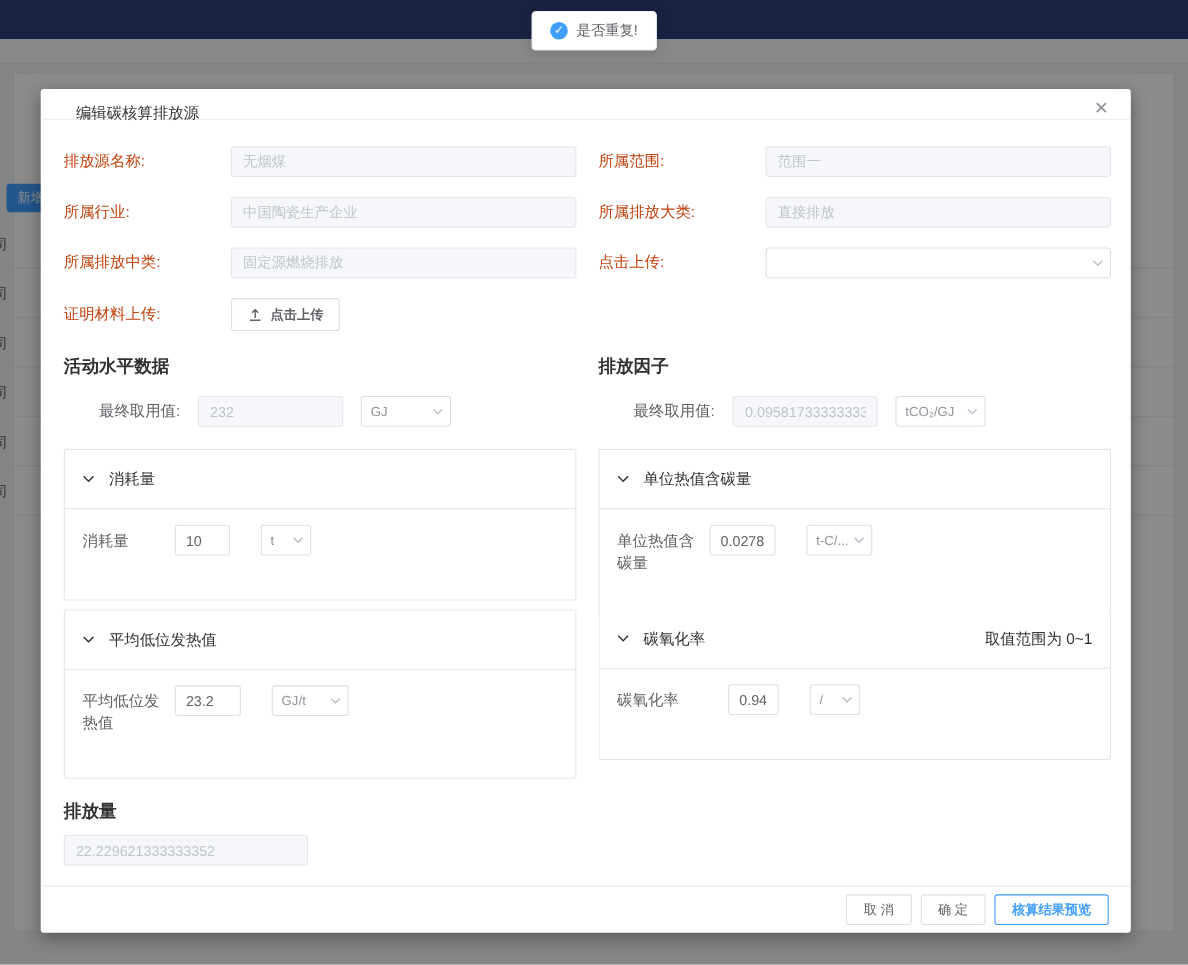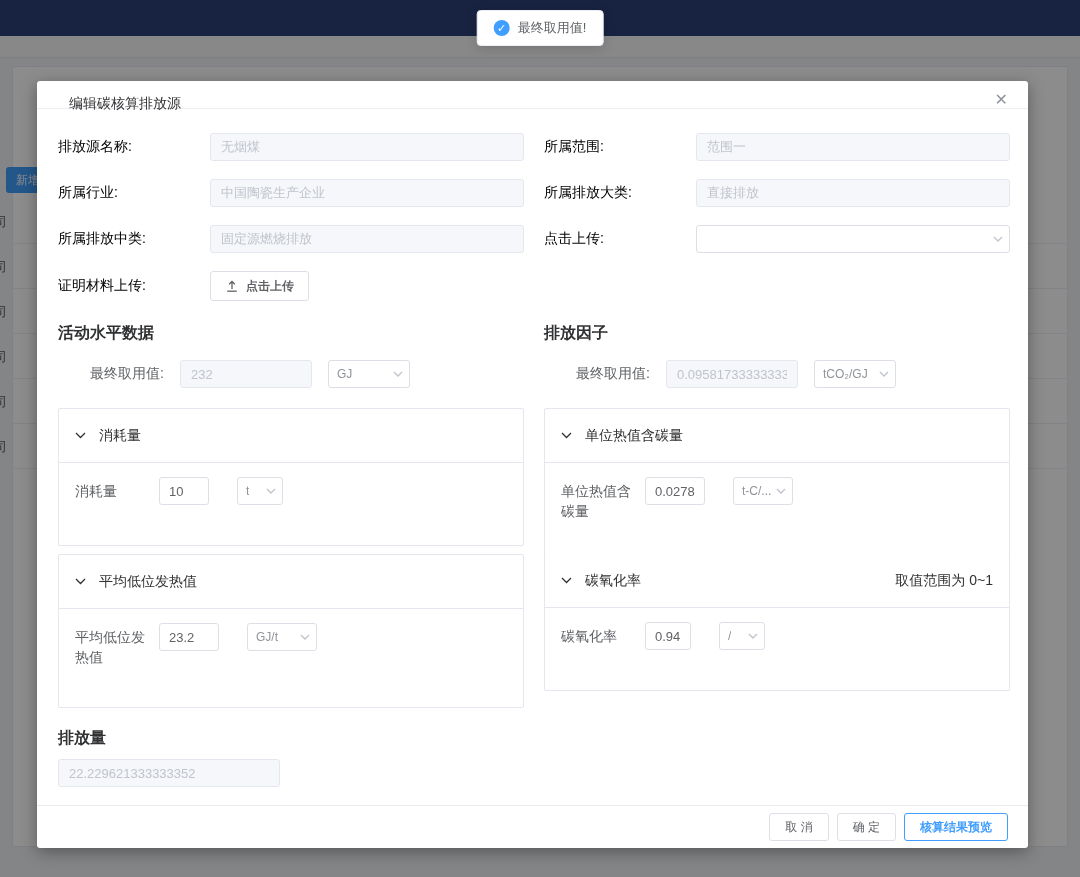--- a/index.html
+++ b/index.html
@@ -28,21 +28,21 @@
   
   .modal{position:absolute;left:37px;top:81px;width:991px;height:767px;background:#fff;border-radius:3px;
     box-shadow:0 4px 16px rgba(0,0,0,.35);z-index:2;box-sizing:border-box;}
   .m-header{height:28px;padding:13px 32px 0;box-sizing:border-box;border-bottom:1px solid #eceef2;position:relative;}
   .m-title{font-size:14px;color:#303133;font-weight:500;}
   .m-close{position:absolute;right:20px;top:11px;font-size:16px;color:#909399;cursor:pointer;line-height:1;background:none;border:none;padding:0;}
   .m-body{padding:24px 18px 0 21px;}
   
   .form-grid{display:grid;grid-template-columns:1fr 1fr;column-gap:20px;row-gap:18px;}
   .field{display:flex;align-items:center;min-height:28px;}
-  .f-label{width:152px;flex:0 0 152px;font-size:14px;color:#000000;}
+  .f-label{width:152px;flex:0 0 152px;font-size:14px;color:#c2410c;}
   .control{flex:1;position:relative;}
   input.txt{width:100%;height:28px;box-sizing:border-box;border:1px solid #dcdfe6;border-radius:3px;
     padding:0 10px;font-size:13px;color:#606266;font-family:inherit;background:#fff;outline:none;}
   input.txt:disabled{background:#f5f7fa;border-color:#e4e7ed;color:#c0c4cc;}
   .select{height:28px;box-sizing:border-box;border:1px solid #dcdfe6;border-radius:3px;background:#fff;
     display:flex;align-items:center;padding:0 20px 0 8px;position:relative;font-size:12px;color:#909399;cursor:pointer;}
   .select .sel-text{white-space:nowrap;overflow:hidden;text-overflow:ellipsis;}
   .select .caret{position:absolute;right:6px;top:50%;margin-top:-3px;display:flex;}
   .select.full{width:100%;}
   .upload-btn{display:inline-flex;align-items:center;gap:7px;height:30px;padding:0 14px;border:1px solid #dcdfe6;
@@ -57,21 +57,21 @@
   .panel{border:1px solid #e4e7ed;border-radius:2px;margin-bottom:8px;background:#fff;}
   .panel.joined{border-top:none;margin-top:-8px;}
   .p-header{display:flex;align-items:center;height:53px;padding:0 16px;border-bottom:1px solid #e4e7ed;cursor:pointer;}
   .p-chev{margin-right:13px;display:flex;}
   .p-title{font-size:14px;color:#303133;}
   .p-note{margin-left:auto;font-size:14px;color:#303133;}
   .p-body{padding:14px 16px 40px;display:flex;align-items:flex-start;}
   .p-label{width:76px;flex:0 0 76px;font-size:14px;color:#606266;line-height:20px;padding-top:4px;margin-right:8px;}
   input.num{height:28px;box-sizing:border-box;border:1px solid #dcdfe6;border-radius:3px;padding:0 9px;
     font-size:13px;color:#606266;font-family:inherit;background:#fff;outline:none;margin-right:28px;}
-  .w50{width:50px;} .w60{width:60px;} .w46{width:46px;}
+  .w50{width:50px;} .w60{width:60px;} .w46{width:46px;margin-left:17px;}
   .sw46{width:46px;} .sw60{width:60px;} .sw70{width:70px;}
   
   .emission{margin-top:12px;}
   .emission .sec-title{margin-bottom:10px;}
   .emission input.txt{width:222px;}
   
   .m-footer{position:absolute;left:0;right:0;bottom:0;height:43px;border-top:1px solid #e8eaf0;
     display:flex;align-items:center;justify-content:flex-end;gap:8px;padding:0 20px;box-sizing:border-box;}
   .btn{height:28px;padding:0 15px;font-size:12px;border:1px solid #dcdfe6;border-radius:3px;background:#fff;
     color:#606266;cursor:pointer;font-family:inherit;}
@@ -102,21 +102,21 @@
     </div>
   <div class="bg-row">
       <span>司</span>
     </div>
 </div>
 
 <div class="overlay"></div>
 
 <div class="toast">
   <span class="toast-icon">✓</span>
-  <span>最终取用值!</span>
+  <span>是否重复!</span>
 </div>
 
 <div class="modal">
   <div class="m-header">
     <span class="m-title">编辑碳核算排放源</span>
     <button class="m-close">✕</button>
   </div>
 
   <div class="m-body">
     <div class="form-grid">

